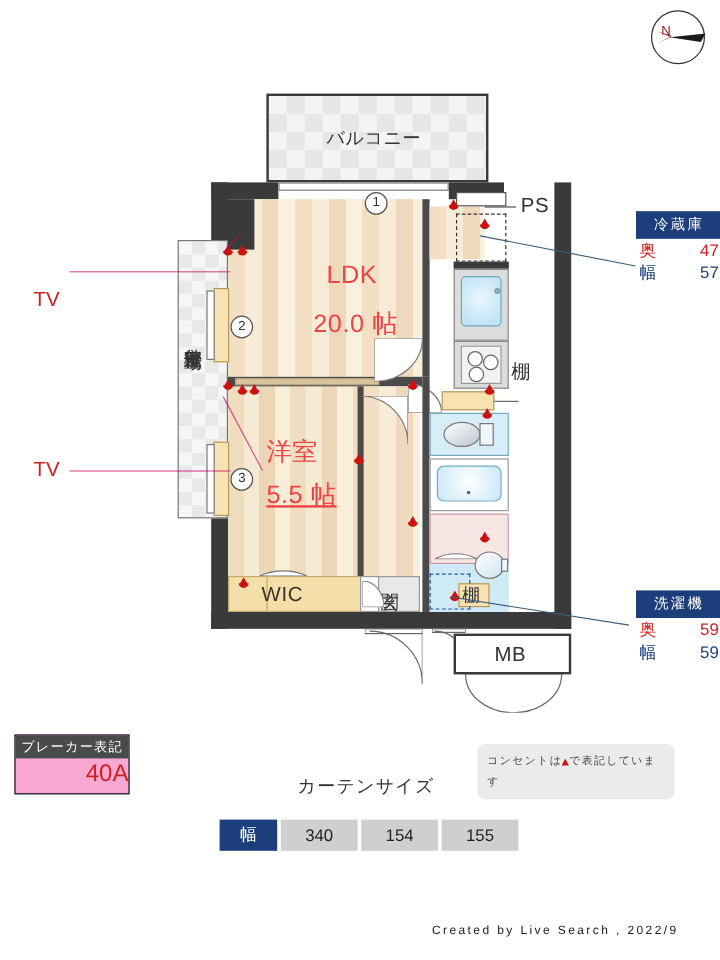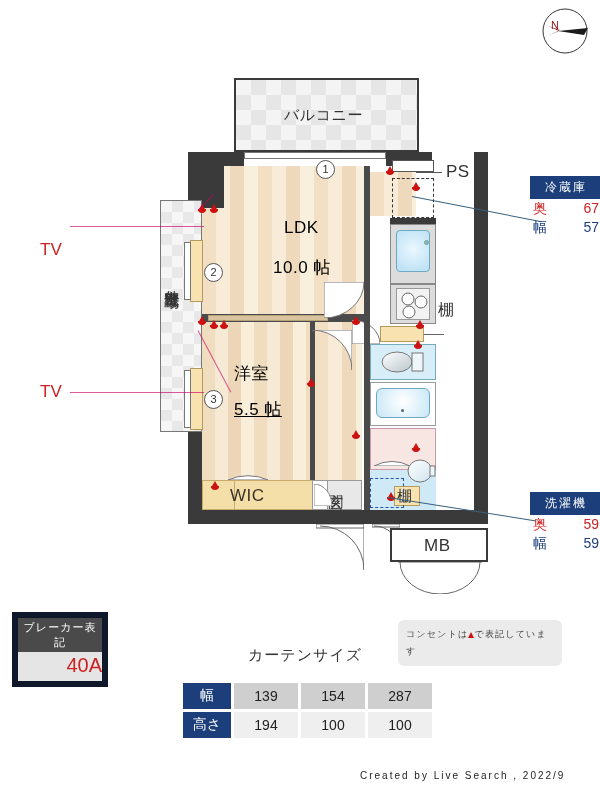--- a/index.html
+++ b/index.html
@@ -8,21 +8,21 @@
     width:600px; height:800px; background:#ffffff;
     font-family:"Liberation Sans", sans-serif;
     position:relative; overflow:hidden;
   }
   .abs { position:absolute; }
 
   
   #compass { left:538px; top:4px; width:54px; height:54px; }
 
   
-  #plan { left:12px; top:0; width:488px; height:600px; }
+  #plan { left:0; top:0; width:488px; height:600px; }
 
   
   .wall { background:#3a3a3a; position:absolute; }
   .thinwall { background:#4a4a4a; position:absolute; }
   .room { position:absolute; }
   .floor-wood {
     background:
       repeating-linear-gradient(90deg,
         #f2dfc4 0px, #f2dfc4 14px,
         #f8ecd8 14px, #f8ecd8 28px,
@@ -61,21 +61,21 @@
   .closet { background:#f7e2b0; }
   .closet2 { background:#f5dfa8; }
   .genkan { background:#e8e8e8; }
   .white { background:#ffffff; }
 
   
   .lbl {
     position:absolute; color:#333; font-size:15px; letter-spacing:0.5px;
     white-space:nowrap;
   }
-  .lbl-room { font-size:17px; color:#000000; }
+  .lbl-room { font-size:21px; color:#ef4444; }
   .vlabel {
     position:absolute; writing-mode:vertical-rl; text-orientation:upright;
     font-size:15px; color:#333; letter-spacing:1px; line-height:1.05;
   }
 
   
   .outlet {
     position:absolute; width:0; height:0;
     border-left:4px solid transparent;
     border-right:4px solid transparent;
@@ -106,21 +106,21 @@
     background:#1c3f7c; color:#fff; font-size:12px; text-align:center;
     padding:3px 0; letter-spacing:2px;
   }
   .infobox .row { display:flex; justify-content:space-between; padding:1px 3px 0 3px; font-size:14px; }
   .infobox .k-red { color:#cc2222; }
   .infobox .k-blue { color:#1c3f7c; }
   .infobox .v-red { color:#cc2222; }
   .infobox .v-blue { color:#1c3f7c; }
 
   
-  #breaker { left:12px; top:612px; width:96px; border:6px solid #0f172a; background:#e5e5e5; }
+  #breaker { left:12px; top:612px; width:96px; border:1px solid #0f172a; background:#f9a8d4; }
   #breaker .hd { background:#4a4a4a; color:#fff; font-size:11px; text-align:center; padding:2px 0; letter-spacing:1px;}
   #breaker .val { color:#cc2222; font-size:20px; text-align:right; padding:2px 0 4px 0; }
 
   
   #note {
     left:398px; top:620px; width:164px; background:#ebebeb; border-radius:6px;
     padding:6px 8px; font-size:9px; color:#444; line-height:1.9; letter-spacing:1.2px;
   }
   #note .tri { display:inline-block; width:0;height:0;
     border-left:3px solid transparent;border-right:3px solid transparent;
@@ -165,21 +165,21 @@
   <div class="wall abs" style="left:176px; top:152px; width:14px; height:372px;"></div>
   <div class="wall abs" style="left:176px; top:510px; width:300px; height:14px;"></div>
   <div class="wall abs" style="left:374px; top:152px; width:46px; height:14px;"></div>
   <div class="wall abs" style="left:462px; top:152px; width:14px; height:372px;"></div>
 
   <div class="room floor-wood abs" style="left:190px; top:166px; width:162px; height:148px;"></div>
 
   <div class="wall abs" style="left:190px; top:166px; width:22px; height:42px;"></div>
 
   <div class="lbl lbl-room abs" style="left:272px; top:218px;">LDK</div>
-  <div class="lbl lbl-room abs" style="left:261px; top:256px;">10.0 帖</div>
+  <div class="lbl lbl-room abs" style="left:261px; top:256px;">20.0 帖</div>
 
   <div class="room floor-wood2 abs" style="left:190px; top:322px; width:112px; height:158px;"></div>
   <div class="lbl lbl-room abs" style="left:222px; top:362px;">洋室</div>
   <div class="lbl lbl-room abs" style="left:222px; top:398px;text-decoration:underline;">5.5 帖</div>
 
   <div class="thinwall abs" style="left:190px; top:314px; width:162px; height:8px;"></div>
 
   <div class="abs" style="left:196px; top:315px; width:120px; height:6px; background:#d9c39d; border:1px solid #b6a17c;"></div>
 
   <div class="room floor-wood abs" style="left:302px; top:322px; width:48px; height:158px;"></div>
@@ -364,21 +364,21 @@
   <div class="leader-red abs" style="left:58px; top:392px; width:134px; background:#c06; opacity:.65;"></div>
   <div class="leader-red abs" style="left:186px; top:330px; width:70px; background:#c06; opacity:.65; transform:rotate(62deg);"></div>
   <div class="tv abs" style="left:28px; top:382px;">TV</div>
 
 </div>
 
 <div class="infobox abs" style="left:530px; top:176px;">
   <div class="hd">冷蔵庫</div>
   <div class="row">
     <span class="k-red">奥</span>
-    <span class="v-red">67</span>
+    <span class="v-red">47</span>
   </div>
   <div class="row">
     <span class="k-blue">幅</span>
     <span class="v-blue">57</span>
   </div>
 </div>
 
 <div class="infobox abs" style="left:530px; top:492px;">
   <div class="hd">洗濯機</div>
   <div class="row">
@@ -401,26 +401,20 @@
     <span>コンセントは</span><span class="tri"></span><span>で表記しています</span>
   </div>
 </div>
 
 <div class="abs" id="curtain-title">カーテンサイズ</div>
 
 <table id="curtain-table">
   <tbody>
   <tr>
     <th>幅</th>
-    <td>139</td>
+    <td>340</td>
     <td>154</td>
-    <td>287</td>
-  </tr>
-  <tr>
-    <th>高さ</th>
-    <td>194</td>
-    <td>100</td>
-    <td>100</td>
+    <td>155</td>
   </tr>
 </tbody>
   </table>
 
 <div class="abs" id="credit">Created by Live Search , 2022/9</div>
 
 </body></html>

